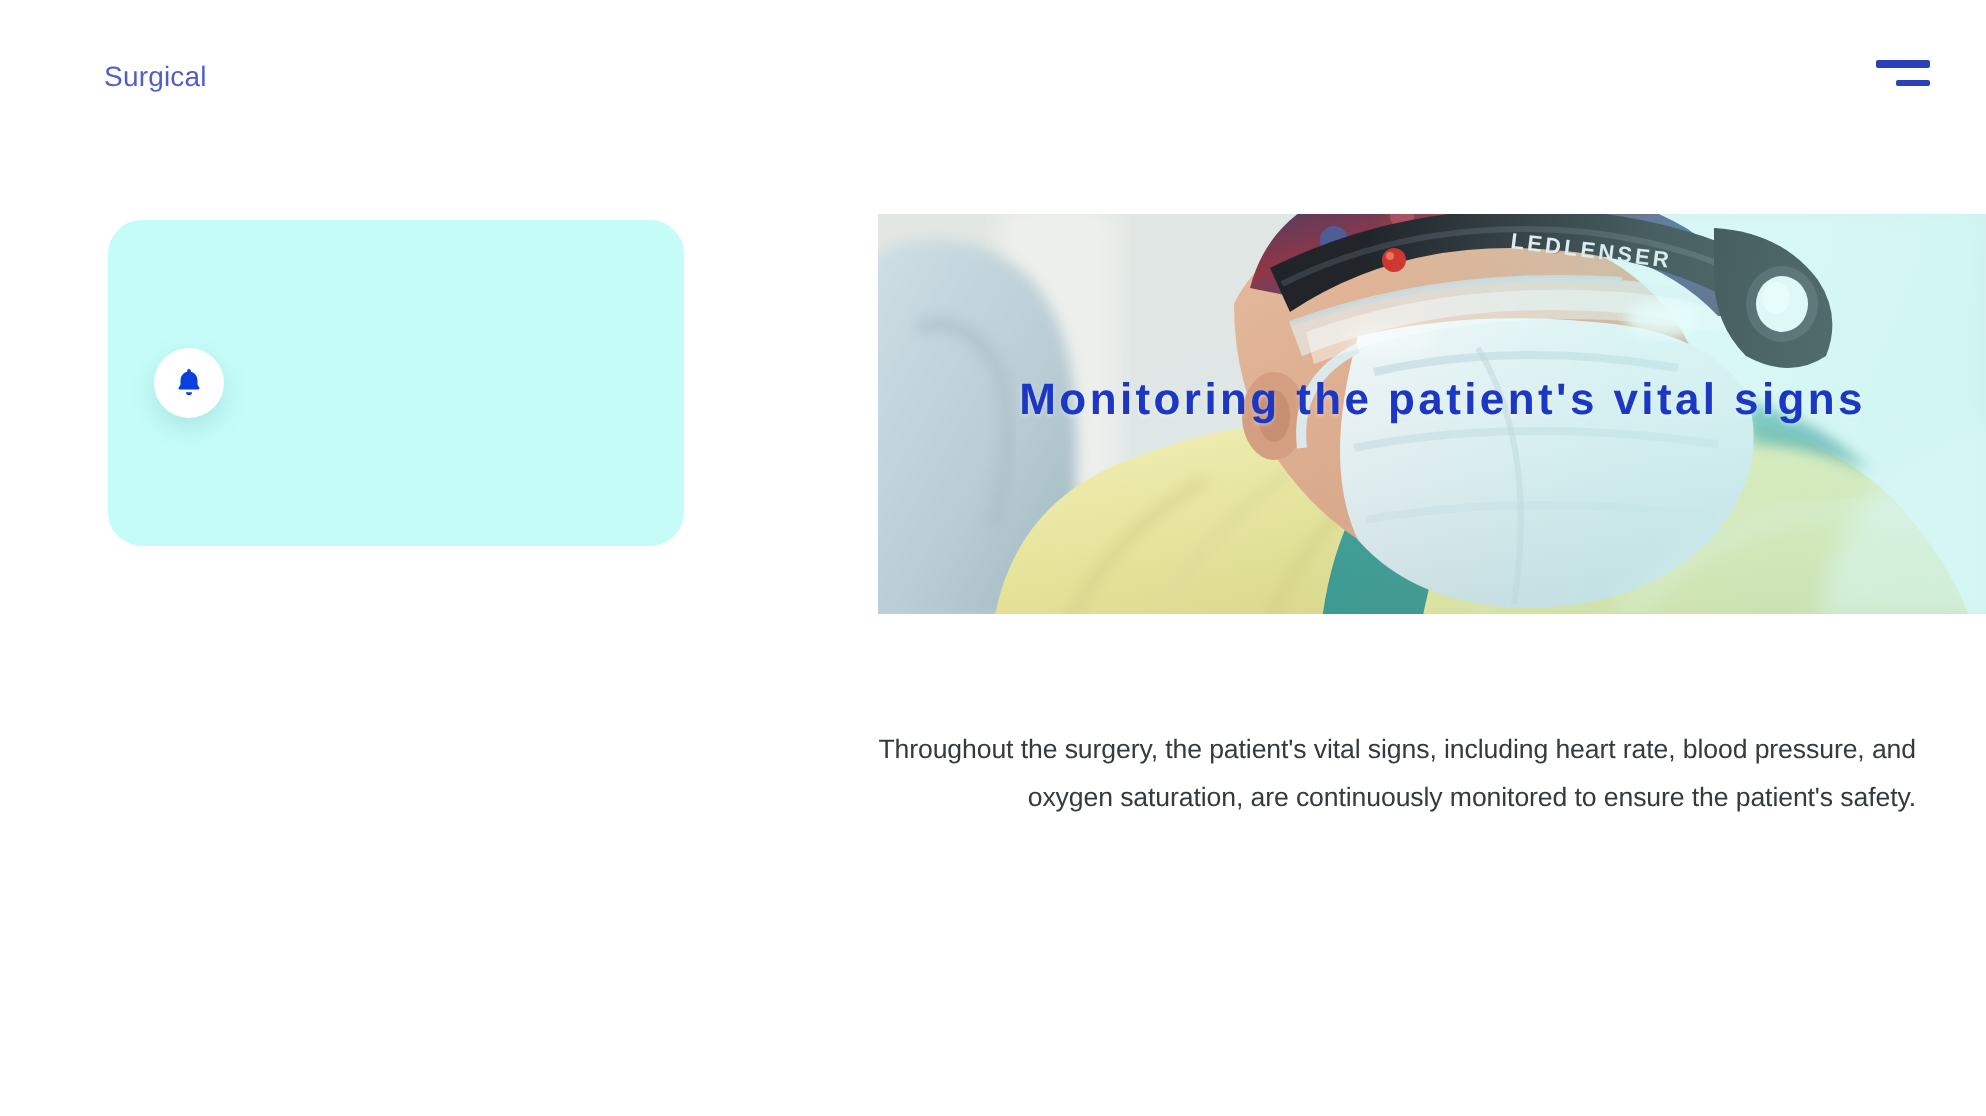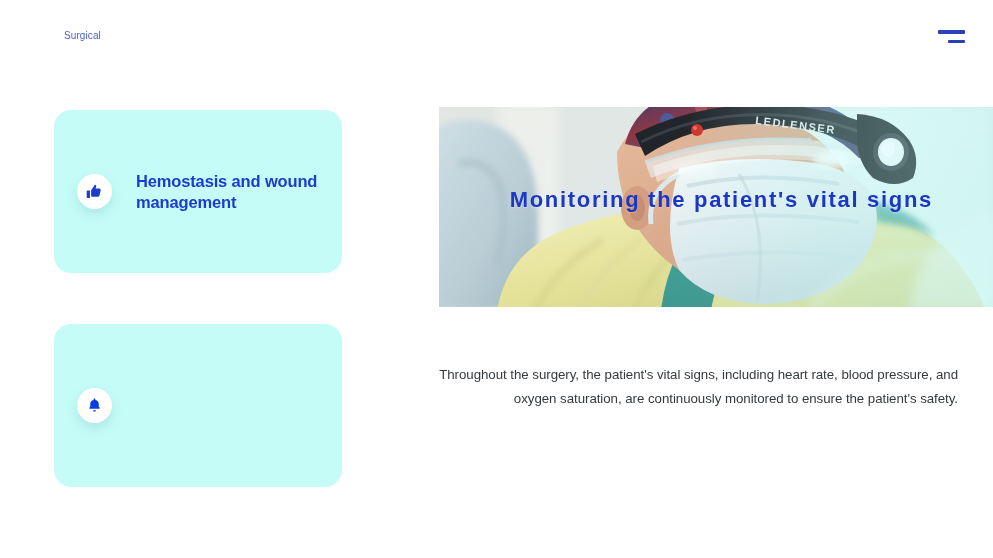--- a/index.html
+++ b/index.html
@@ -19,23 +19,23 @@
   
   .site-header {
     position: absolute;
     top: 0; left: 0;
     width: 993px;
     height: 78px;
   }
 
   .brand-logo {
     position: absolute;
-    left: 64px;
+    left: 52px;
     top: 31px;
-    font-size: 10px;
+    font-size: 14px;
     font-weight: 500;
     letter-spacing: 0.1px;
     color: #4f5fc6;
     line-height: 1;
   }
 
   .menu-toggle {
     position: absolute;
     right: 28px;
     top: 30px;
@@ -168,29 +168,20 @@
   <div class="brand-logo">Surgical</div>
 
   <button class="menu-toggle" aria-label="Open menu">
     <span class="bar bar-top"></span>
     <span class="bar bar-bottom"></span>
   </button>
 </header>
 
 <section class="feature-list">
 
-  <div class="feature-card">
-    <span class="feature-icon-badge">
-      <svg width="17" height="17" viewBox="0 0 24 24" aria-hidden="true">
-        <path fill="#1a3ccf" d="M2 10.5h3.6V21H2a1 1 0 0 1-1-1v-8.5a1 1 0 0 1 1-1z"></path>
-        <path fill="#1a3ccf" d="M7.2 10.1 12 3.2c.35-.5 1-.7 1.56-.45.66.3 1 1.03.84 1.73l-.82 3.4h5.1c1.3 0 2.26 1.2 1.99 2.47l-1.5 7.05A2.5 2.5 0 0 1 16.72 19.4H8.6a1.4 1.4 0 0 1-1.4-1.4v-7.9z"></path>
-      </svg>
-    </span>
-    <div class="feature-title">Hemostasis and wound management</div>
-  </div>
 
   <div class="feature-card">
     <span class="feature-icon-badge">
       <svg width="17" height="17" viewBox="0 0 24 24" aria-hidden="true">
         <path fill="#0b3fe0" d="M12 2.2c.72 0 1.3.58 1.3 1.3v.6a6 6 0 0 1 4.7 5.86v3.1l1.3 2.3c.3.54-.08 1.2-.7 1.2H5.4c-.62 0-1-.66-.7-1.2l1.3-2.3v-3.1A6 6 0 0 1 10.7 4.1v-.6c0-.72.58-1.3 1.3-1.3z"></path>
         <path fill="#0b3fe0" d="M9.9 18.6h4.2a2.1 2.1 0 0 1-4.2 0z"></path>
       </svg>
     </span>
   </div>
 

